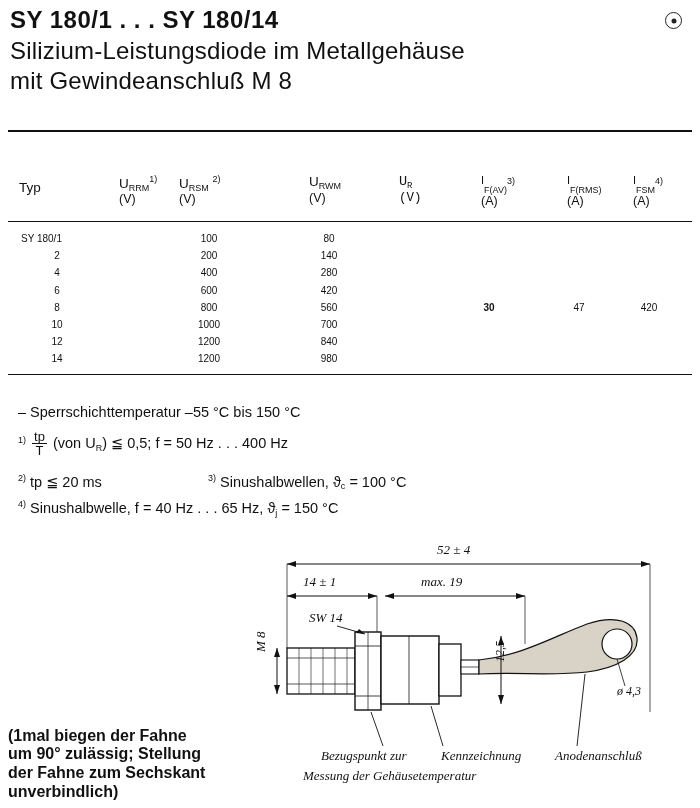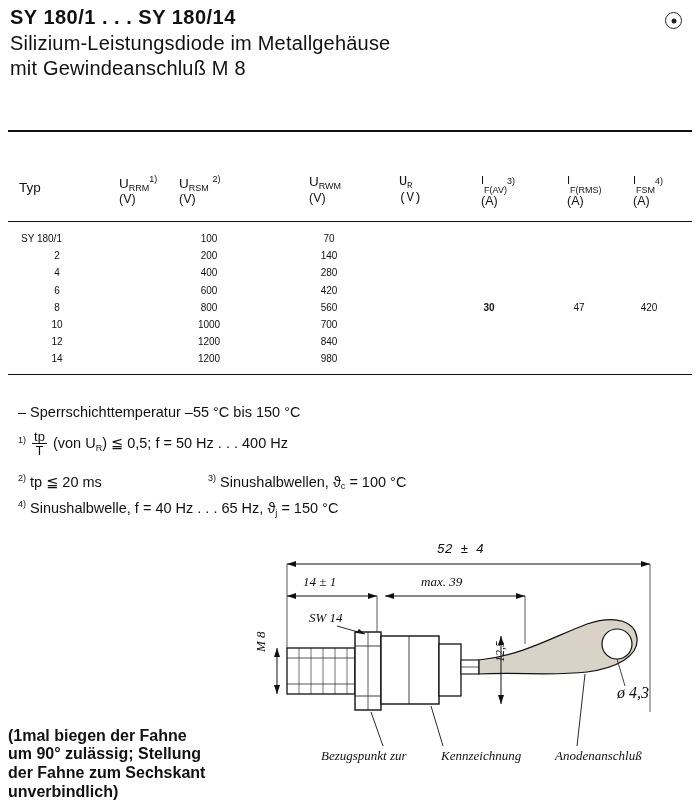--- a/index.html
+++ b/index.html
@@ -22,28 +22,28 @@
   }
 
   
   .title-block {
     position: absolute;
     left: 10px;
     top: 6px;
     width: 600px;
   }
   .title-main {
-    font-size: 20px;
+    font-size: 24px;
     font-weight: bold;
     letter-spacing: 0.5px;
     line-height: 1.15;
     margin: 0 0 2px 0;
   }
   .title-sub {
-    font-size: 20px;
+    font-size: 24px;
     font-weight: normal;
     line-height: 1.25;
     letter-spacing: 0.2px;
     margin: 0;
   }
   .corner-mark {
     position: absolute;
     right: 18px;
     top: 12px;
     width: 17px;
@@ -218,21 +218,21 @@
       <div class="th" style="left:614px; top:8px;">
         <sup style="font-size:11px; vertical-align:super;">I</sup><sub>FSM</sub><sup>4)</sup>
         <span class="unit">(A)</span>
       </div>
     </div>
 
     <div class="rows" style="margin-top:12px;">
       <div class="row">
         <span class="c-typ">SY 180/1</span>
         <span class="c-rrm">100</span>
-        <span class="c-rwm">70</span>
+        <span class="c-rwm">80</span>
       </div>
       <div class="row">
         <span class="c-typ num">2</span>
         <span class="c-rrm">200</span>
         <span class="c-rwm">140</span>
       </div>
       <div class="row">
         <span class="c-typ num">4</span>
         <span class="c-rrm">400</span>
         <span class="c-rwm">280</span>
@@ -364,25 +364,26 @@
         <path d="M140,94 l-9,-1 l3,-4 z" fill="#111" stroke="none"></path>
 
         <line x1="146" y1="172" x2="158" y2="206" stroke-width="0.9"></line>
 
         <line x1="206" y1="166" x2="218" y2="206" stroke-width="0.9"></line>
 
         <line x1="360" y1="134" x2="352" y2="206" stroke-width="0.9"></line>
       </g>
     </svg>
 
-    <div class="dlabel" style="left:212px; top:2px;font-family:Liberation Mono, monospace;">52 ± 4</div>
+    <div class="dlabel" style="left:212px; top:2px;">52 ± 4</div>
     <div class="dlabel" style="left:78px; top:18px;margin-top:16px;">14 ± 1</div>
-    <div class="dlabel" style="left:196px; top:34px;">max. 39</div>
+    <div class="dlabel" style="left:196px; top:34px;">max. 19</div>
     <div class="dlabel" style="left:84px; top:70px;">SW 14</div>
     <div class="dlabel" style="left:28px; top:112px; transform:rotate(-90deg); transform-origin:left top;">M 8</div>
     <div class="dlabel" style="left:268px; top:122px; transform:rotate(-90deg); transform-origin:left top; font-size:12px;">12,5</div>
-    <div class="dlabel" style="left:392px; top:144px; font-size:16px;">ø 4,3</div>
+    <div class="dlabel" style="left:392px; top:144px; font-size:12px;">ø 4,3</div>
     <div class="dlabel" style="left:96px; top:208px;">Bezugspunkt zur</div>
+    <div class="dlabel" style="left:78px; top:228px;">Messung der Gehäusetemperatur</div>
     <div class="dlabel" style="left:216px; top:208px;">Kennzeichnung</div>
     <div class="dlabel" style="left:330px; top:208px;">Anodenanschluß</div>
   </div>
 
 </div>
 
 </body></html>

